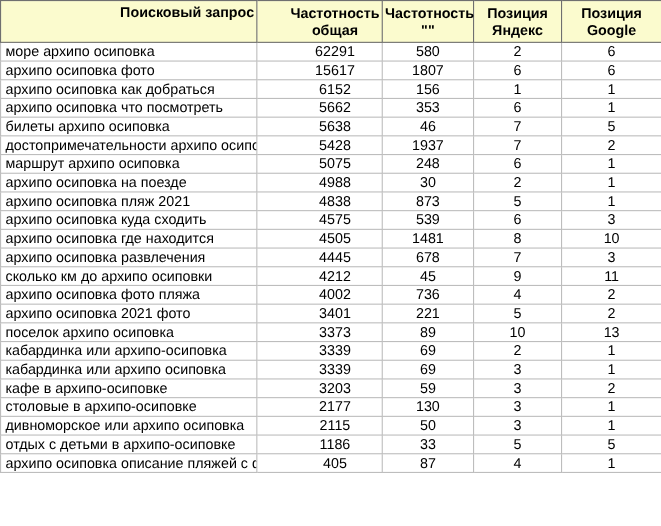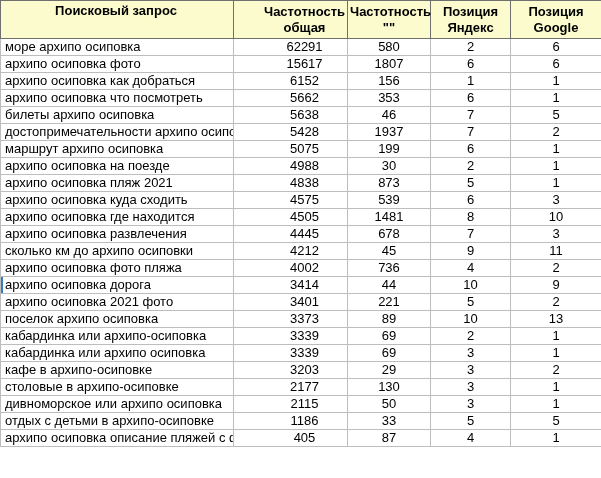--- a/index.html
+++ b/index.html
@@ -36,21 +36,21 @@
     font-size: 13px;
     font-weight: bold;
     line-height: 16px;
     white-space: pre-line;
     height: 34px;
     padding: 1px 2px;
     text-align: center;
     vertical-align: middle;
   }
   thead th.th-query {
-    text-align: center;
+    text-align: right;
     vertical-align: top;
     padding-left: 0;
     padding-top: 2px;
   }
   thead th.th-freqtotal {
     padding-left: 30px;
   }
 
   tbody td {
     border: 1px solid var(--grid-line);
@@ -140,21 +140,21 @@
       <tr>
         <td class="query">достопримечательности архипо осиповка</td>
         <td class="num freqtotal">5428</td>
         <td class="num freqexact">1937</td>
         <td class="num posyandex">7</td>
         <td class="num posgoogle">2</td>
       </tr>
       <tr>
         <td class="query">маршрут архипо осиповка</td>
         <td class="num freqtotal">5075</td>
-        <td class="num freqexact">199</td>
+        <td class="num freqexact">248</td>
         <td class="num posyandex">6</td>
         <td class="num posgoogle">1</td>
       </tr>
       <tr>
         <td class="query">архипо осиповка на поезде</td>
         <td class="num freqtotal">4988</td>
         <td class="num freqexact">30</td>
         <td class="num posyandex">2</td>
         <td class="num posgoogle">1</td>
       </tr>
@@ -193,27 +193,20 @@
         <td class="num posyandex">9</td>
         <td class="num posgoogle">11</td>
       </tr>
       <tr>
         <td class="query">архипо осиповка фото пляжа</td>
         <td class="num freqtotal">4002</td>
         <td class="num freqexact">736</td>
         <td class="num posyandex">4</td>
         <td class="num posgoogle">2</td>
       </tr>
-      <tr class="selected-edge">
-        <td class="query">архипо осиповка дорога</td>
-        <td class="num freqtotal">3414</td>
-        <td class="num freqexact">44</td>
-        <td class="num posyandex">10</td>
-        <td class="num posgoogle">9</td>
-      </tr>
       <tr>
         <td class="query">архипо осиповка 2021 фото</td>
         <td class="num freqtotal">3401</td>
         <td class="num freqexact">221</td>
         <td class="num posyandex">5</td>
         <td class="num posgoogle">2</td>
       </tr>
       <tr>
         <td class="query">поселок архипо осиповка</td>
         <td class="num freqtotal">3373</td>
@@ -231,21 +224,21 @@
       <tr>
         <td class="query">кабардинка или архипо осиповка</td>
         <td class="num freqtotal">3339</td>
         <td class="num freqexact">69</td>
         <td class="num posyandex">3</td>
         <td class="num posgoogle">1</td>
       </tr>
       <tr>
         <td class="query">кафе в архипо-осиповке</td>
         <td class="num freqtotal">3203</td>
-        <td class="num freqexact">29</td>
+        <td class="num freqexact">59</td>
         <td class="num posyandex">3</td>
         <td class="num posgoogle">2</td>
       </tr>
       <tr>
         <td class="query">столовые в архипо-осиповке</td>
         <td class="num freqtotal">2177</td>
         <td class="num freqexact">130</td>
         <td class="num posyandex">3</td>
         <td class="num posgoogle">1</td>
       </tr>

